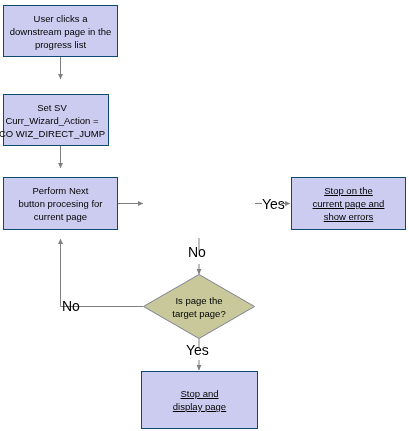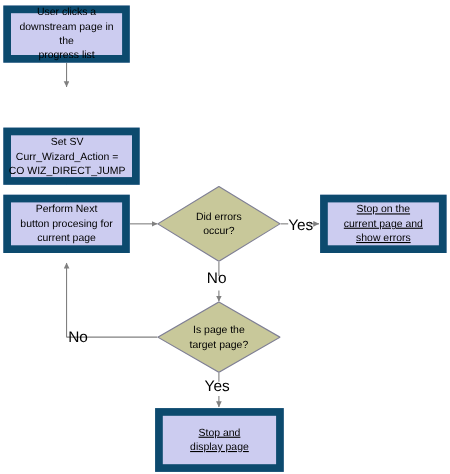--- a/index.html
+++ b/index.html
@@ -18,21 +18,21 @@
     position: absolute;
     left: 0;
     top: 0;
     width: 409px;
     height: 431px;
   }
   .node-box {
     position: absolute;
     box-sizing: border-box;
     background: #ccccf0;
-    border: 7px solid #0c4a6e;
+    border: 1px solid #0c4a6e;
     display: flex;
     align-items: center;
     justify-content: center;
     text-align: center;
     font-size: 9.5px;
     line-height: 13px;
     color: #000000;
     white-space: pre-line;
     padding: 0 1px;
   }
@@ -97,37 +97,30 @@
     <line x1="60.5" y1="306.5" x2="60.5" y2="239" stroke="#808080" stroke-width="1" marker-end="url(#arrow)"></line>
 
     <line x1="199" y1="339" x2="199" y2="347" stroke="#808080" stroke-width="1"></line>
     <line x1="199" y1="360" x2="199" y2="370" stroke="#808080" stroke-width="1" marker-end="url(#arrow)"></line>
   </svg>
 
   <div class="node-box" style="left:3px; top:5px; width:115px; height:52px;">User clicks a
 downstream page in the
 progress list</div>
 
-  <div class="node-box" style="left:3px; top:94px; width:124px; height:52px;margin-top:22px;">
+  <div class="node-box" style="left:3px; top:94px; width:106px; height:52px;">
     <span class="overflow-text">Set SV
 Curr_Wizard_Action =
 CO WIZ_DIRECT_JUMP</span>
   </div>
 
   <div class="node-box" style="left:3px; top:177px; width:115px; height:53px;">Perform Next
 button procesing for
 current page</div>
 
-  <div class="node-diamond-wrap" style="left:143px; top:169px; width:112px; height:69px;">
-    <svg width="112" height="69" class="node-diamond-svg" aria-hidden="true">
-      <polygon points="56,0.5 111.5,34.5 56,68.5 0.5,34.5" fill="#c8c89a" stroke="#7f7f94" stroke-width="1"></polygon>
-    </svg>
-    <span class="diamond-label">Did errors
-occur?</span>
-  </div>
 
   <div class="node-box" style="left:291px; top:177px; width:115px; height:53px;text-decoration:underline;">Stop on the
 current page and
 show errors</div>
 
   <div class="node-diamond-wrap" style="left:143px; top:274px; width:112px; height:65px;">
     <svg width="112" height="65" class="node-diamond-svg" aria-hidden="true">
       <polygon points="56,0.5 111.5,32.5 56,64.5 0.5,32.5" fill="#c8c89a" stroke="#7f7f94" stroke-width="1"></polygon>
     </svg>
     <span class="diamond-label">Is page the

